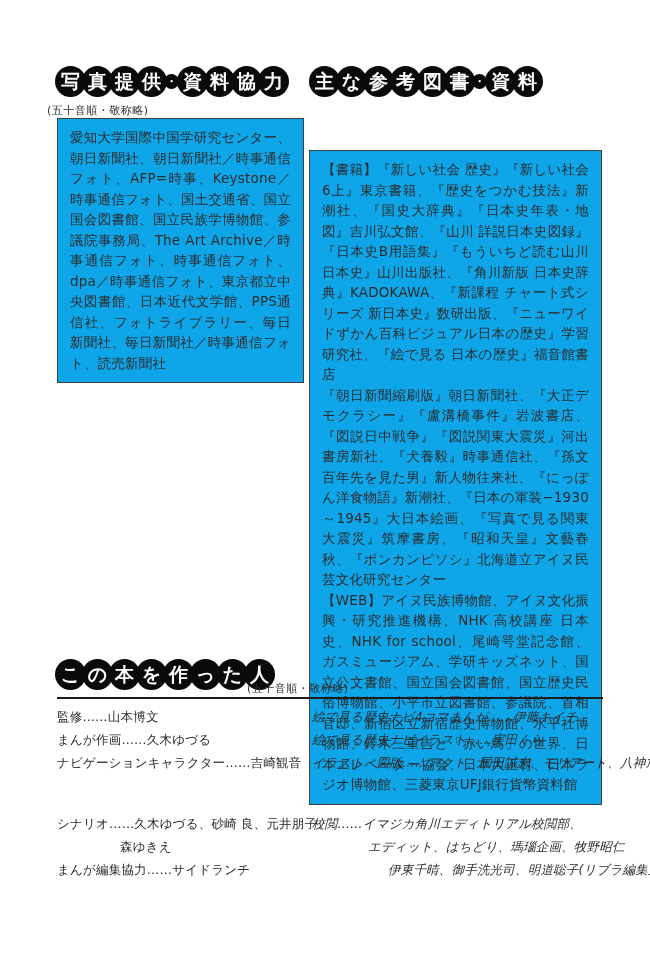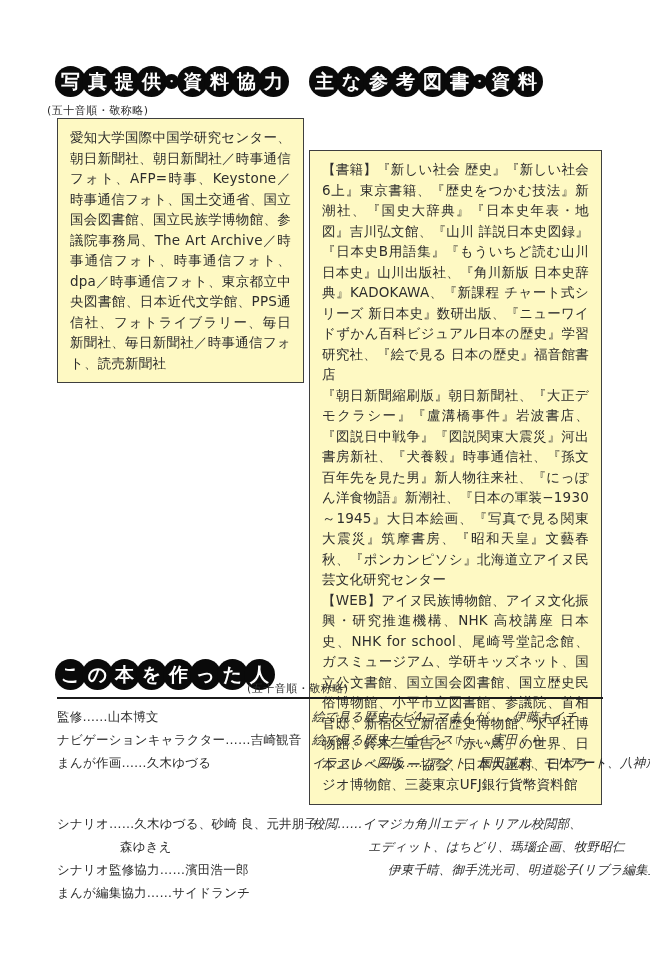--- a/index.html
+++ b/index.html
@@ -30,21 +30,21 @@
   }
 
   .small-note {
     font-size: 11px; color: #2d2d2d; letter-spacing: 0.5px;
     white-space: nowrap;
   }
 
   .ref-box {
     border: 1px solid #3f3f3f;
     padding: 8px 12px 9px 12px;
-    background: #fef9c3;
+    background: #0ea5e9;
   }
   .ref-box p {
     font-size: 13.5px; line-height: 20.5px;
     text-align: justify;
     letter-spacing: 0.2px;
     color: #2d2d2d;
   }
 
   .rule { height: 2px; background: #1c1c1c; }
 
@@ -109,27 +109,26 @@
     <span class="circle-char">人</span>
   </div>
 
 <div class="abs small-note" style="left:247px; top:681px;">(五十音順・敬称略)</div>
 
 <div class="abs rule" style="left:57px; top:697px; width:546px;"></div>
 
 <div class="staff-col" style="left:57px; top:705px; width:250px;">
   <div class="staff-group-1">
     <div class="staff-line">監修……山本博文</div>
+    <div class="staff-line">まんが作画……久木ゆづる</div>
     <div class="staff-line">ナビゲーションキャラクター……吉崎観音</div>
-    <div class="staff-line">まんが作画……久木ゆづる</div>
   </div>
   <div>
     <div class="staff-line">シナリオ……久木ゆづる、砂崎 良、元井朋子、</div>
     <div class="staff-line ind-63">森ゆきえ</div>
-    <div class="staff-line">シナリオ監修協力……濱田浩一郎</div>
     <div class="staff-line">まんが編集協力……サイドランチ</div>
   </div>
 </div>
 
 <div class="staff-col" style="left:312px; top:705px; width:340px;font-style:italic;">
   <div class="staff-group-1">
     <div class="staff-line">絵で見る歴史ナビ4コマまんが……伊藤キイチ</div>
     <div class="staff-line">絵で見る歴史ナビイラスト……実田くら</div>
     <div class="staff-line">イラスト・図版……アクト、国田誠志、モリアート、八神旭宏</div>
   </div>

